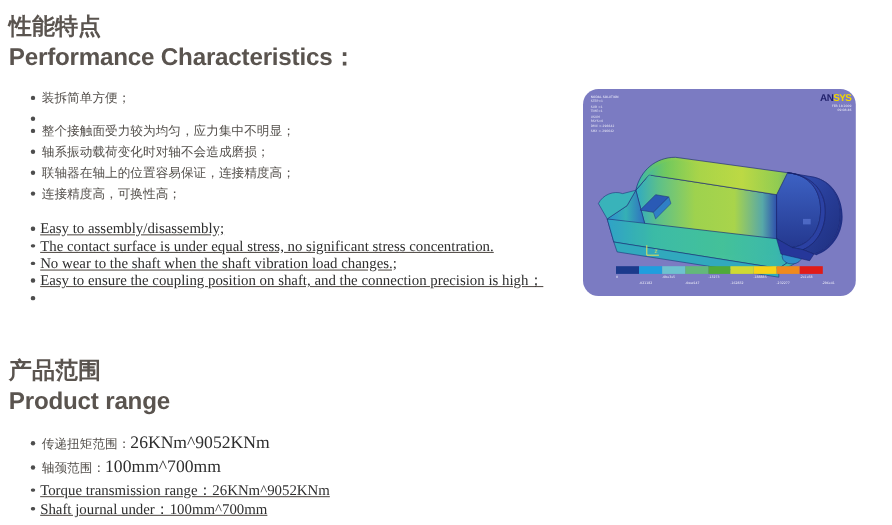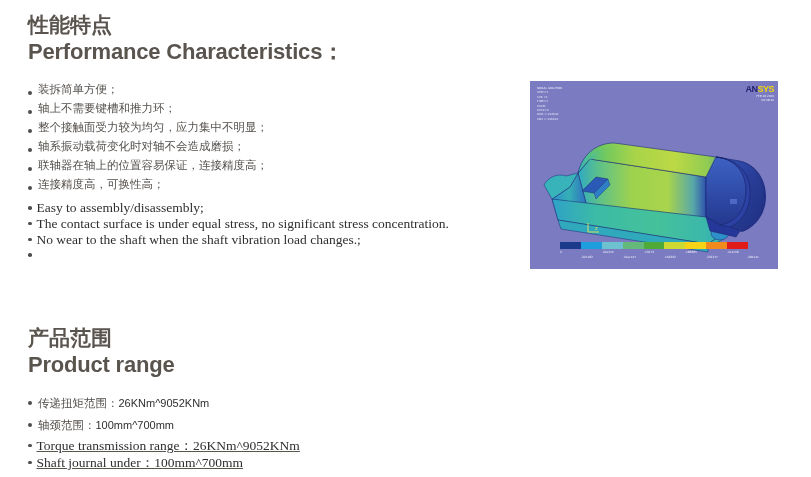--- a/index.html
+++ b/index.html
@@ -12,21 +12,21 @@
     height: 477px;
     position: relative;
     overflow: hidden;
     font-family: "Liberation Sans", sans-serif;
     color: #5a544f;
   }
 
   
   .sec-head {
     position: absolute;
-    left: 26px;
+    left: 6px;
   }
   .head-line {
     display: flex;
     align-items: baseline;
     white-space: nowrap;
     color: #5a544f;
   }
   .star {
     font-size: 19px;
     line-height: 1;
@@ -70,48 +70,47 @@
     background: #4d4d4d;
     flex: 0 0 auto;
   }
 
   
   .cn-list li {
     font-family: "DejaVu Sans", sans-serif;
     font-size: 11.5px;
     line-height: 19px;
     color: #54504c;
-    align-items: center;
   }
   .cn-list .dot { margin: 7px 6px 0 0; }
 
   
   .en-list li {
     font-family: "Liberation Serif", serif;
     font-size: 13.5px;
     line-height: 15.8px;
     color: #2e2e2e;
   }
   .en-list .dot { margin: 6px 5px 0 0; width: 3.5px; height: 3.5px; }
 
   #perf-cn-list { top: 80px; }
-  #perf-en-list { top: 200px; }
+  #perf-en-list { top: 200px; text-decoration: underline; }
 
   
   #range-cn-list { top: 392px; }
   #range-cn-list li {
     font-family: "DejaVu Sans", sans-serif;
     font-size: 11.5px;
     line-height: 22px;
     color: #54504c;
   }
   #range-cn-list .dot { margin: 9px 6px 0 0; }
   #range-cn-list .val {
-    font-family: Liberation Sans, sans-serif;
-    font-size: 11px;
+    font-family: Liberation Serif, serif;
+    font-size: 16px;
     color: #2e2e2e;
     text-align: center;
   }
 
   #range-en-list { top: 437px; text-decoration: underline; }
   #range-en-list li {
     font-family: "Liberation Serif", serif;
     font-size: 13.5px;
     line-height: 17px;
     color: #2e2e2e;
@@ -129,20 +128,21 @@
     box-sizing: border-box;
   }
   #fea-plot {
     position: absolute;
     left: 14px;
     top: 9px;
     width: 248px;
     height: 188px;
     background: #7b7bc2;
     overflow: hidden;
+    border-radius: 14px;
   }
 
   
   #fea-info {
     position: absolute;
     left: 7px;
     top: 5px;
     width: 95px;
   }
   #fea-info .ln {
@@ -234,21 +234,20 @@
   </div>
 </div>
 
 <ul class="list cn-list" id="perf-cn-list">
   <li>
       <span class="dot"></span>
       <span>装拆简单方便；</span>
     </li>
   <li>
       <span class="dot"></span>
-      <span>轴上不需要键槽和推力环；</span>
     </li>
   <li>
       <span class="dot"></span>
       <span>整个接触面受力较为均匀，应力集中不明显；</span>
     </li>
   <li>
       <span class="dot"></span>
       <span>轴系振动载荷变化时对轴不会造成磨损；</span>
     </li>
   <li>
@@ -266,20 +265,24 @@
       <span class="dot"></span>
       <span>Easy to assembly/disassembly;</span>
     </li>
   <li>
       <span class="dot"></span>
       <span>The contact surface is under equal stress, no significant stress concentration.</span>
     </li>
   <li>
       <span class="dot"></span>
       <span>No wear to the shaft when the shaft vibration load changes.;</span>
+    </li>
+  <li>
+      <span class="dot"></span>
+      <span>Easy to ensure the coupling position on shaft, and the connection precision is high；</span>
     </li>
   <li>
       <span class="dot"></span>
     </li>
 </ul>
 
 <div class="sec-head" id="range-head">
   <div class="head-line">
     <span class="star"></span>
     <span class="head-cn">产品范围</span>

